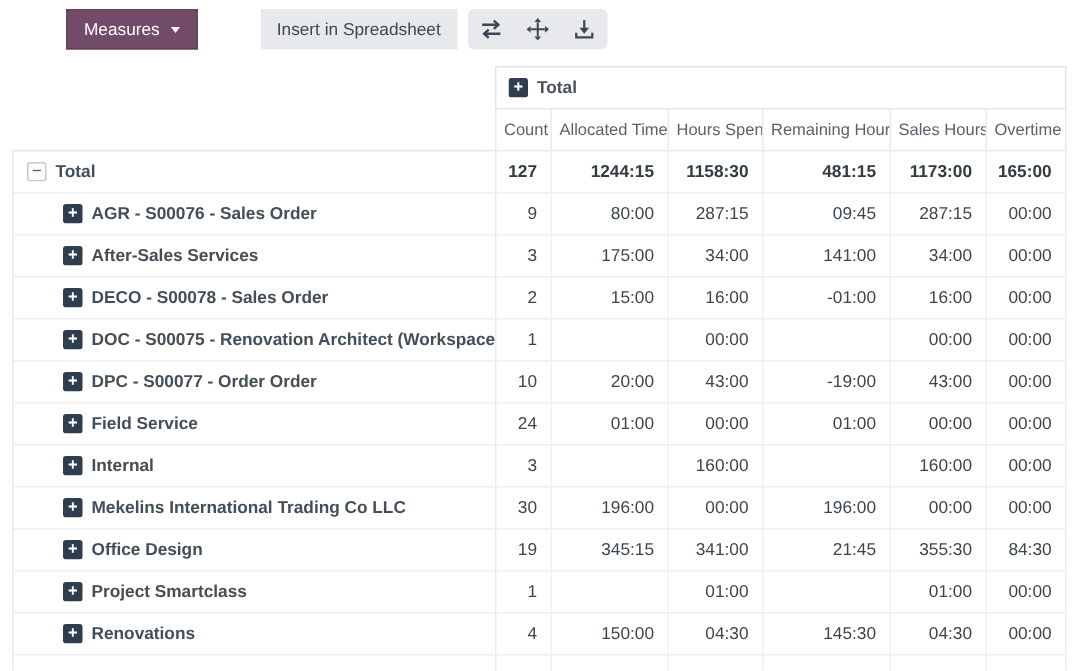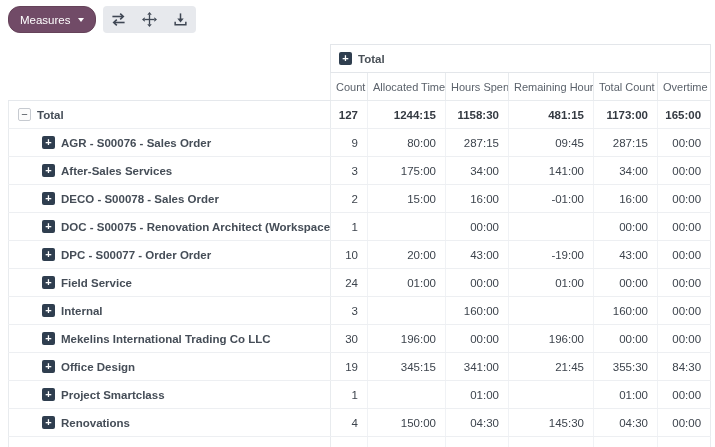--- a/index.html
+++ b/index.html
@@ -1,22 +1,22 @@
 <!DOCTYPE html>
 <html><head>
 <meta charset="utf-8">
 <style>
   * { box-sizing: border-box; margin: 0; padding: 0; }
   html, body { width: 715px; height: 447px; overflow: hidden; background: #fff;
     font-family: "Liberation Sans", sans-serif; position: relative; }
 
   
   .toolbar { position: absolute; left: 8px; top: 6px; display: flex; align-items: center; gap: 6px; }
-  .btn { border: none; border-radius: 12px; height: 27px; font-family: "Liberation Sans", sans-serif;
-    font-size: 11.5px; cursor: pointer; display: inline-flex; align-items: center; }
+  .btn { border: none; border-radius: 0; height: 27px; font-family: "Liberation Sans", sans-serif;
+    font-size: 11.5px; cursor: pointer; display: inline-flex; align-items: center; margin-left: 36px; }
   .btn-measures { background: #714B67; border: 1px solid #654259; color: #fff; padding: 0 11px; gap: 7px; }
   .btn-insert { background: #e7e9ed; color: #3e4653; padding: 0 11px; }
   .caret { width: 0; height: 0; border-left: 3.5px solid transparent; border-right: 3.5px solid transparent;
     border-top: 4px solid #fff; }
   .icon-group { background: #e7e9ed; border-radius: 4px; height: 27px; display: flex; align-items: center; margin-left: 1px; }
   .icon-btn { background: transparent; border: none; padding: 0 8px; height: 27px; display: inline-flex;
     align-items: center; cursor: pointer; }
   .icon-btn svg { display: block; }
 
   
@@ -52,20 +52,21 @@
   .sq.minus { background: #fcfcfc; border: 1px solid #c6cad0; color: #4a5158; font-weight: 400; }
 </style>
 </head>
 <body>
 
 <div class="toolbar">
   <button class="btn btn-measures">
     <span>Measures</span>
     <span class="caret"></span>
   </button>
+  <button class="btn btn-insert">Insert in Spreadsheet</button>
   <div class="icon-group">
     <button class="icon-btn">
       <svg width="15" height="15" viewBox="0 0 16 16" fill="none" stroke="#3e4653" stroke-width="1.7">
         <path d="M1.5 4.8h11"></path>
           <path d="M9.8 1.8l3.3 3-3.3 3"></path>
         <path d="M14.5 11.2h-11"></path>
           <path d="M6.2 8.2l-3.3 3 3.3 3"></path>
       </svg>
     </button>
     <button class="icon-btn">
@@ -107,21 +108,21 @@
           <span class="lbl">Total</span>
         </div>
       </th>
     </tr>
     <tr>
       <th class="corner corner-b"></th>
     <th class="col-header">Count</th>
         <th class="col-header">Allocated Time</th>
         <th class="col-header">Hours Spent</th>
         <th class="col-header">Remaining Hours</th>
-        <th class="col-header">Total Count</th>
+        <th class="col-header">Sales Hours</th>
         <th class="col-header">Overtime</th>
       </tr>
   </thead>
   <tbody>
       <tr class="row-total">
         <th class="row-label">
           <div class="label-wrap" style="padding-left: 9px;">
             <span class="sq minus">−</span>
             <span class="lbl">Total</span>
           </div>

